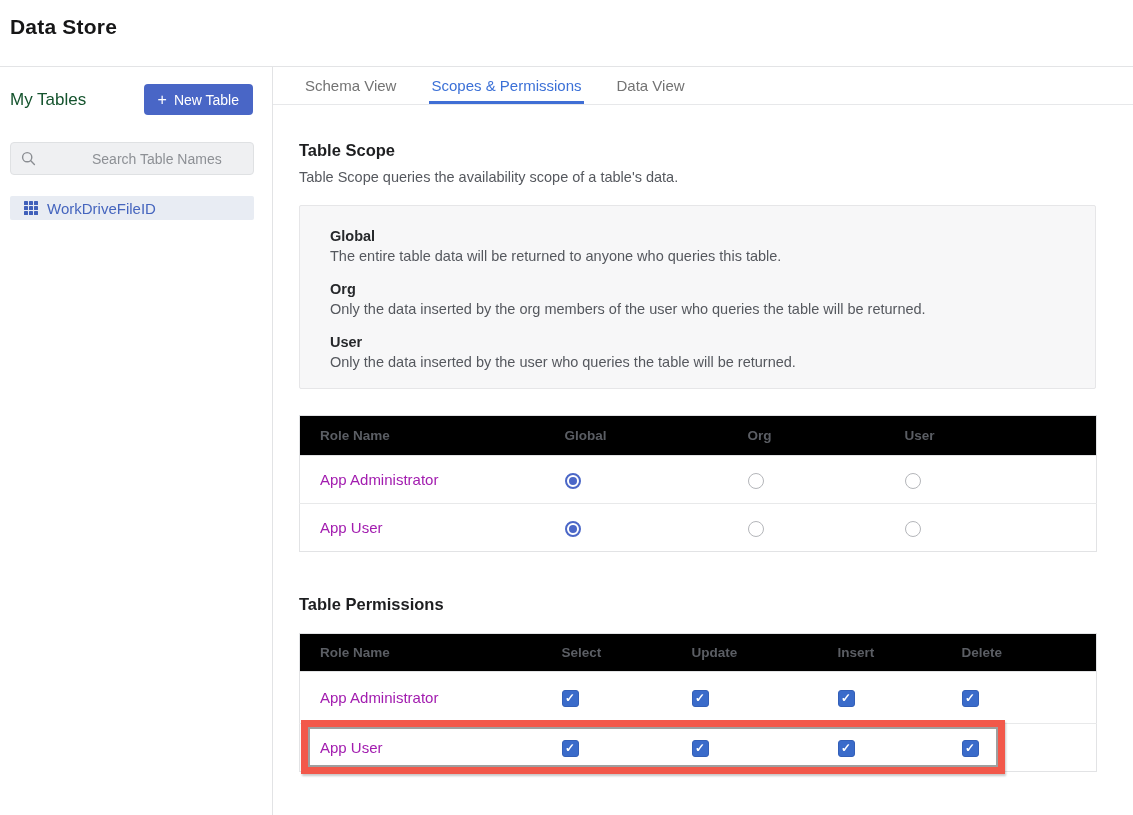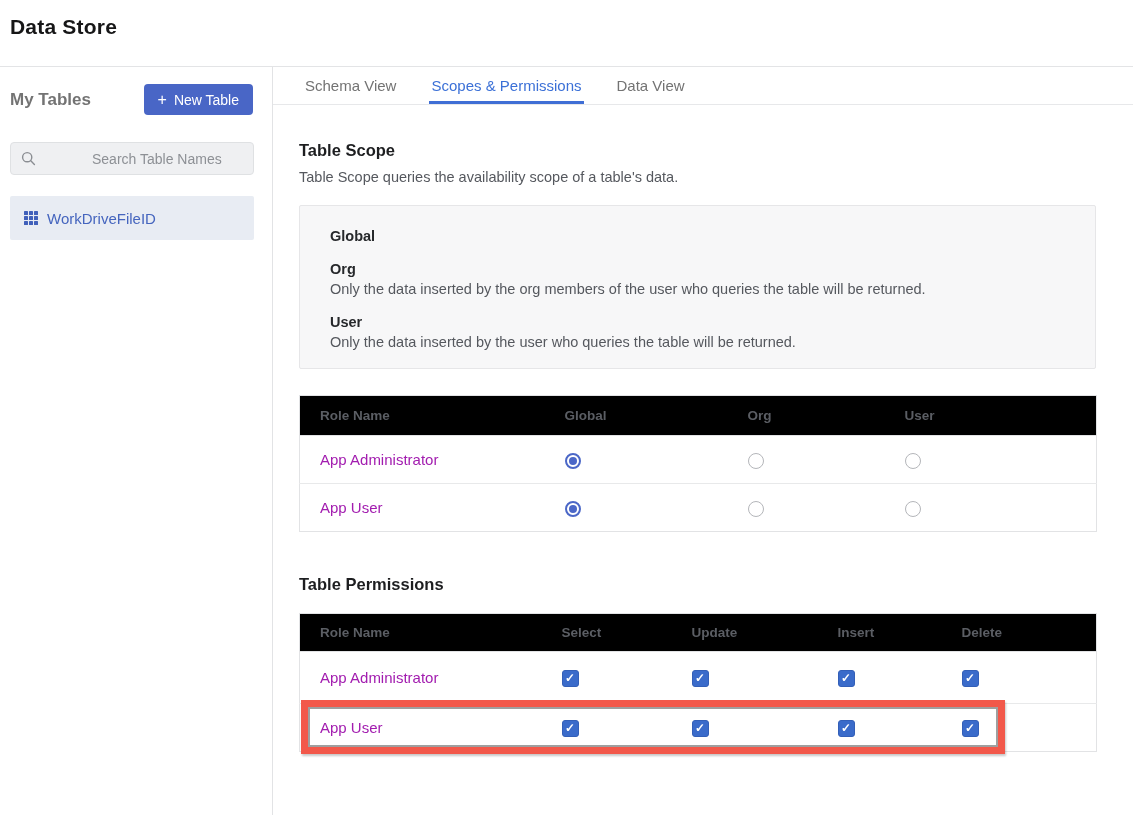--- a/index.html
+++ b/index.html
@@ -11,35 +11,35 @@
   .page-title { font-size: 21px; font-weight: 700; color: #161617; letter-spacing: .2px; }
 
   
   .body-row { display: flex; height: 748px; }
   .sidebar { width: 273px; flex: 0 0 273px; border-right: 1px solid #e2e3e5;
     padding: 17px 19px 0 10px; }
   .main { flex: 1; min-width: 0; }
 
   
   .sidebar-top { display: flex; align-items: center; justify-content: space-between; }
-  .sidebar-heading { font-size: 17px; font-weight: 700; color: #737373; }
+  .sidebar-heading { font-size: 17px; font-weight: 400; color: #14532d; }
   .new-table-btn { display: inline-flex; align-items: center; gap: 7px; height: 31px;
     padding: 0 14px; background: #4966c6; color: #fff; border: none; border-radius: 4px;
     font-size: 14px; font-family: inherit; cursor: pointer; }
   .new-table-btn .plus { font-size: 16px; font-weight: 400; line-height: 1; }
 
   .search-box { position: relative; margin-top: 27px; height: 33px; width: 244px;
     background: #eff0f2; border: 1px solid #dfe1e3; border-radius: 4px;
     display: flex; align-items: center; padding: 0 10px; }
   .search-box svg { flex: 0 0 auto; margin-right: 8px; }
   .search-box input { flex: 1; border: none; background: transparent; outline: none;
     font-size: 14px; color: #3a3c40; font-family: inherit; margin-left: 48px; }
   .search-box input::placeholder { color: #8d9095; }
 
-  .table-item { margin-top: 21px; height: 44px; width: 244px; background: #e8ecf3;
+  .table-item { margin-top: 21px; height: 24px; width: 244px; background: #e8ecf3;
     border-radius: 2px; display: flex; align-items: center; padding: 0 10px 0 14px;
     cursor: pointer; }
   .table-item svg { margin-right: 9px; }
   .table-item-label { font-size: 15px; color: #4565be; }
 
   
   .tabs { height: 38px; border-bottom: 1px solid #e7e8ea; padding-left: 30px;
     display: flex; align-items: stretch; }
   .tab { margin-right: 31px; padding: 0 2px; display: flex; align-items: center;
     font-size: 15px; color: #737373; cursor: pointer; border-bottom: 3px solid transparent;
@@ -149,20 +149,21 @@
     </nav>
 
     <div class="content">
 
       <div class="section-heading">Table Scope</div>
       <div class="section-desc">Table Scope queries the availability scope of a table's data.</div>
 
       <div class="info-box">
         <div class="def-item">
           <div class="def-term">Global</div>
+          <div class="def-desc">The entire table data will be returned to anyone who queries this table.</div>
         </div>
         <div class="def-item">
           <div class="def-term">Org</div>
           <div class="def-desc">Only the data inserted by the org members of the user who queries the table will be returned.</div>
         </div>
         <div class="def-item">
           <div class="def-term">User</div>
           <div class="def-desc">Only the data inserted by the user who queries the table will be returned.</div>
         </div>
       </div>

